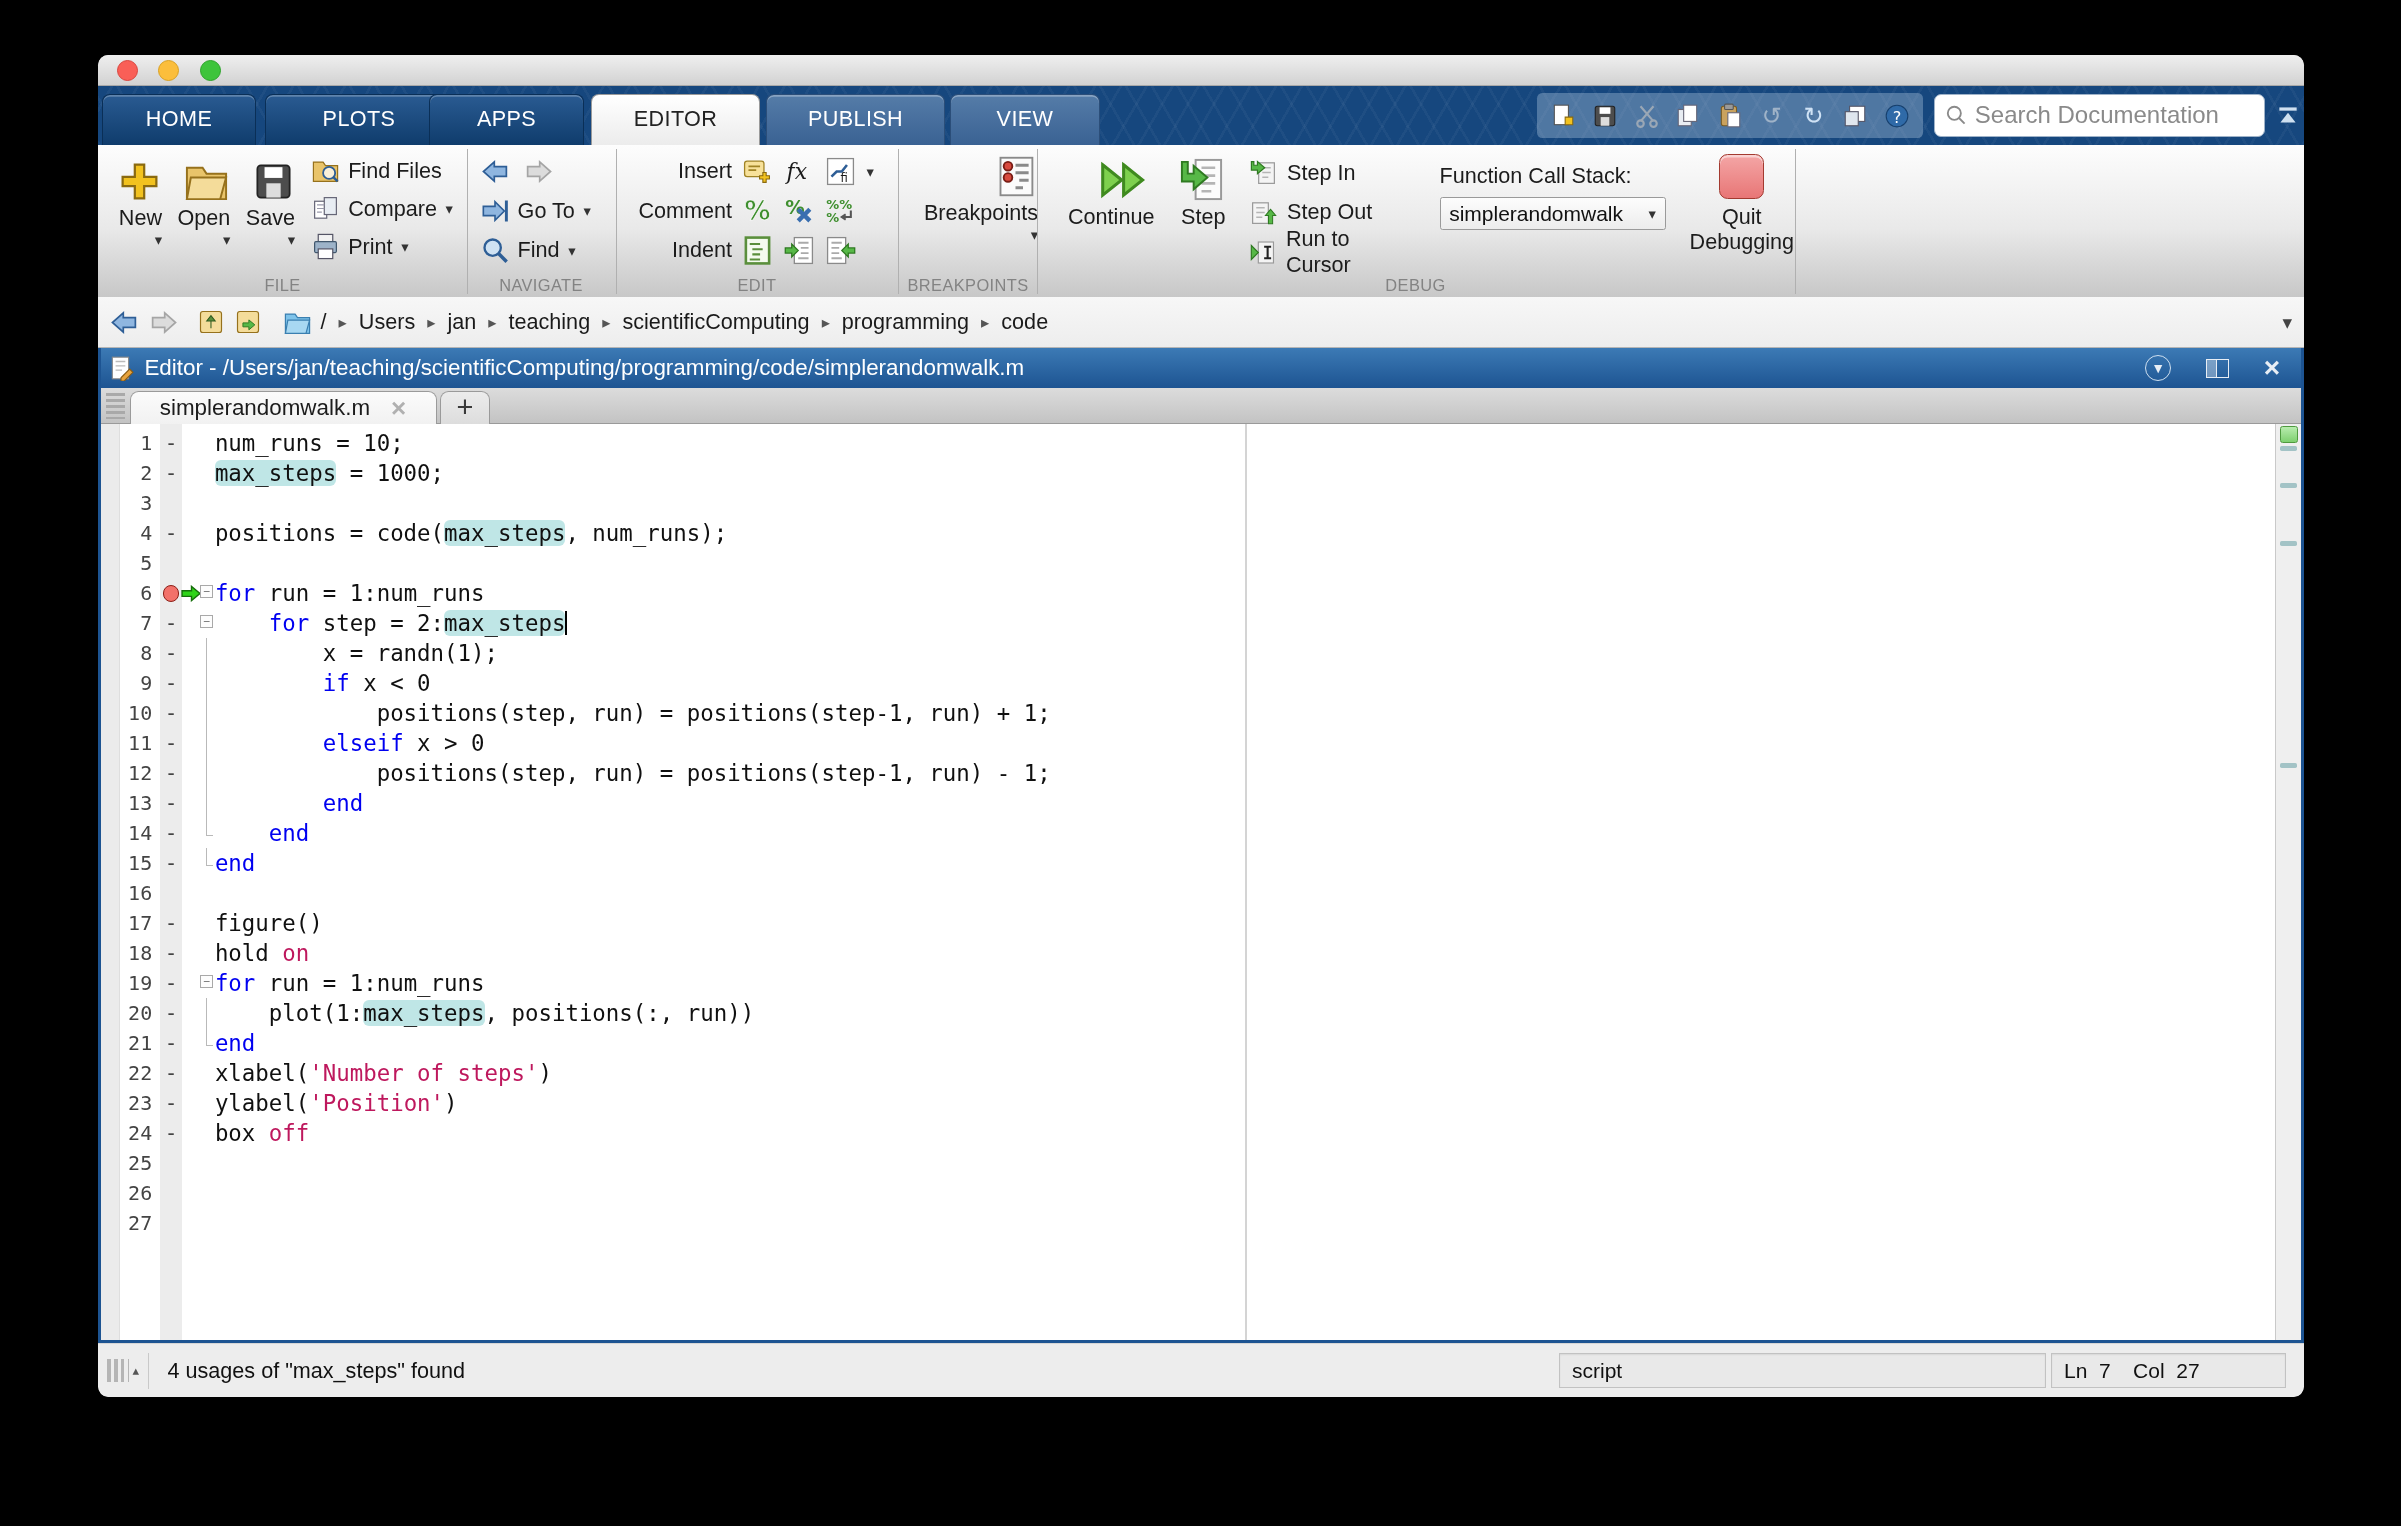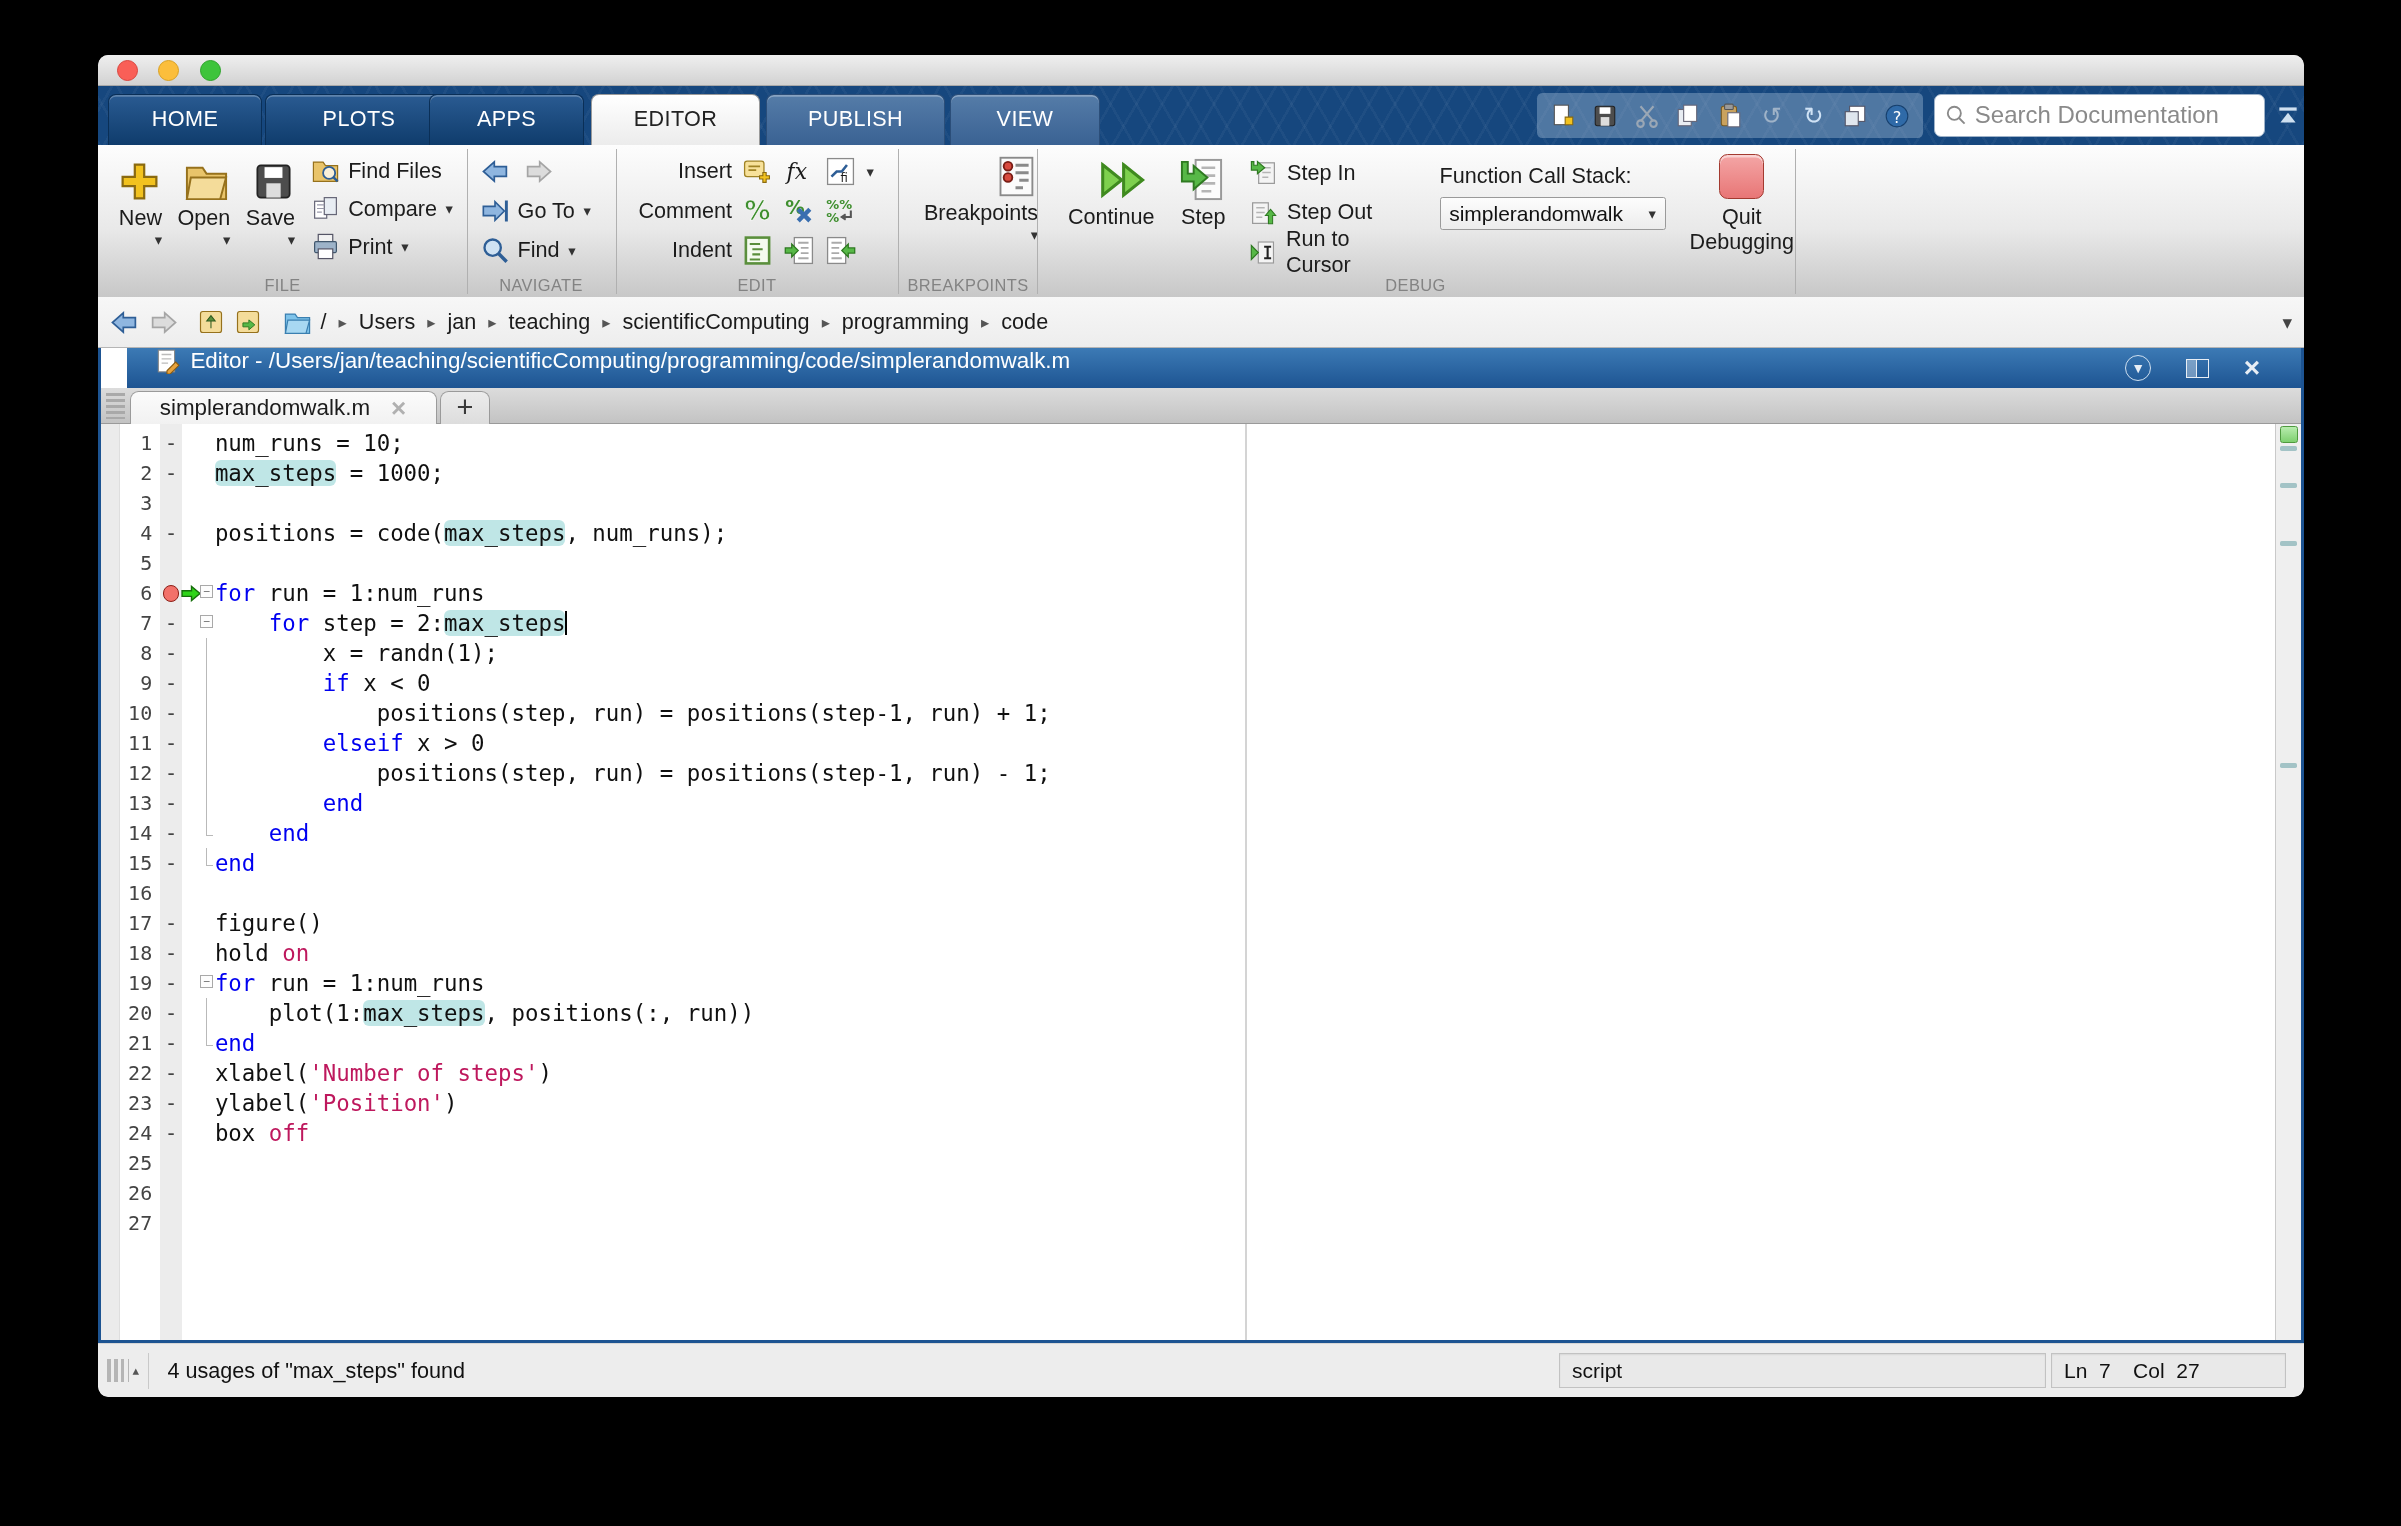--- a/index.html
+++ b/index.html
@@ -50,21 +50,21 @@
   .quitbtn .rlabel { text-align:center; line-height:25px; margin-top:5.2px; }
 
   
   .crumbbar { position:absolute; left:0; top:242px; width:100%; height:51px; background:linear-gradient(#f7f7f7,#ededed); border-bottom:1.7px solid #b5b5b5; display:flex; align-items:center; padding:0 12px; }
   .crumbtxt { font-size:21.6px; color:#1a1a1a; margin-left:8.6px; display:flex; align-items:center; gap:12px; }
   .bc-sep { color:#555; font-size:16.4px; }
   .crumbspacer { flex:1; }
 
   
   .panel { position:absolute; left:0; top:293px; width:100%; height:995px; border-left:3.5px solid #1d5492; border-right:3.5px solid #1d5492; border-bottom:3.5px solid #1d5492; background:#fff; }
-  .ptitle { height:40px; background:linear-gradient(#3c7ab5,#1d5492); color:#fff; display:flex; padding:0 27px; font-size:22.4px;margin-left:26px; }
+  .ptitle { height:40px; background:linear-gradient(#3c7ab5,#1d5492); color:#fff; display:flex; align-items:center; padding:0 7px; font-size:22.4px; }
   .ptitle .txt { margin-left:10.4px; }
   .pticons { margin-left:auto; display:flex; align-items:center; gap:35px; padding-right:14px; }
   .pticons span { color:#e8eef5; font-size:22.4px; }
   .circ { width:26px; height:26px; border:1.7px solid #cfe0f0; border-radius:50%; display:flex; align-items:center; justify-content:center; font-size:14px !important; }
   .dockic { width:22.4px; height:19px; border:1.7px solid #e8eef5; position:relative; }
   .dockic:before { content:''; position:absolute; left:0; top:0; bottom:0; width:8.6px; border-right:1.7px solid #e8eef5; background:rgba(255,255,255,.35); }
   .doctabs { height:36px; background:linear-gradient(#dcdcdc,#c3c3c3); border-bottom:0.9px solid #9a9a9a; position:relative; }
   .tabgrip { position:absolute; left:5.2px; top:5.2px; width:19px; height:26px; background:repeating-linear-gradient(#a9a9a9 0 2.6px, transparent 2.6px 6px); }
   .doctab { position:absolute; left:28.5px; top:2.6px; width:307px; height:34px; background:linear-gradient(#fbfbfb,#f1f1f1); border:0.9px solid #9a9a9a; border-bottom:none; border-radius:8.6px 8.6px 0 0; display:flex; align-items:center; justify-content:center; gap:21px; font-size:22.4px; color:#1c1c1c; }
   .tabclose { color:#b0b0b0; font-size:26px; font-weight:bold; }
@@ -115,21 +115,21 @@
 <div class="window">
 
   <div class="titlebar">
     <span class="tl red"></span>
     <span class="tl yel"></span>
     <span class="tl grn"></span>
     <div class="wtitle">MATLAB R2016b - academic use</div>
   </div>
 
   <div class="tabrow">
-    <div class="rtab dark" style="left:10px;width:154px">HOME</div>
+    <div class="rtab dark" style="left:4px;width:154px">HOME</div>
     <div class="rtab dark" style="left:167px;width:188px">PLOTS</div>
     <div class="rtab dark" style="left:331px;width:155px">APPS</div>
     <div class="rtab active" style="left:493px;width:169px">EDITOR</div>
     <div class="rtab lite" style="left:668px;width:179px">PUBLISH</div>
     <div class="rtab lite" style="left:852px;width:150px">VIEW</div>
 
     <div class="qstrip">
       <span class="qi">
           <svg class="icsvg" width="26" height="26" viewBox="0 0 24 24">
             <rect x="4" y="2" width="13" height="18" fill="#fff" stroke="#555"></rect>

